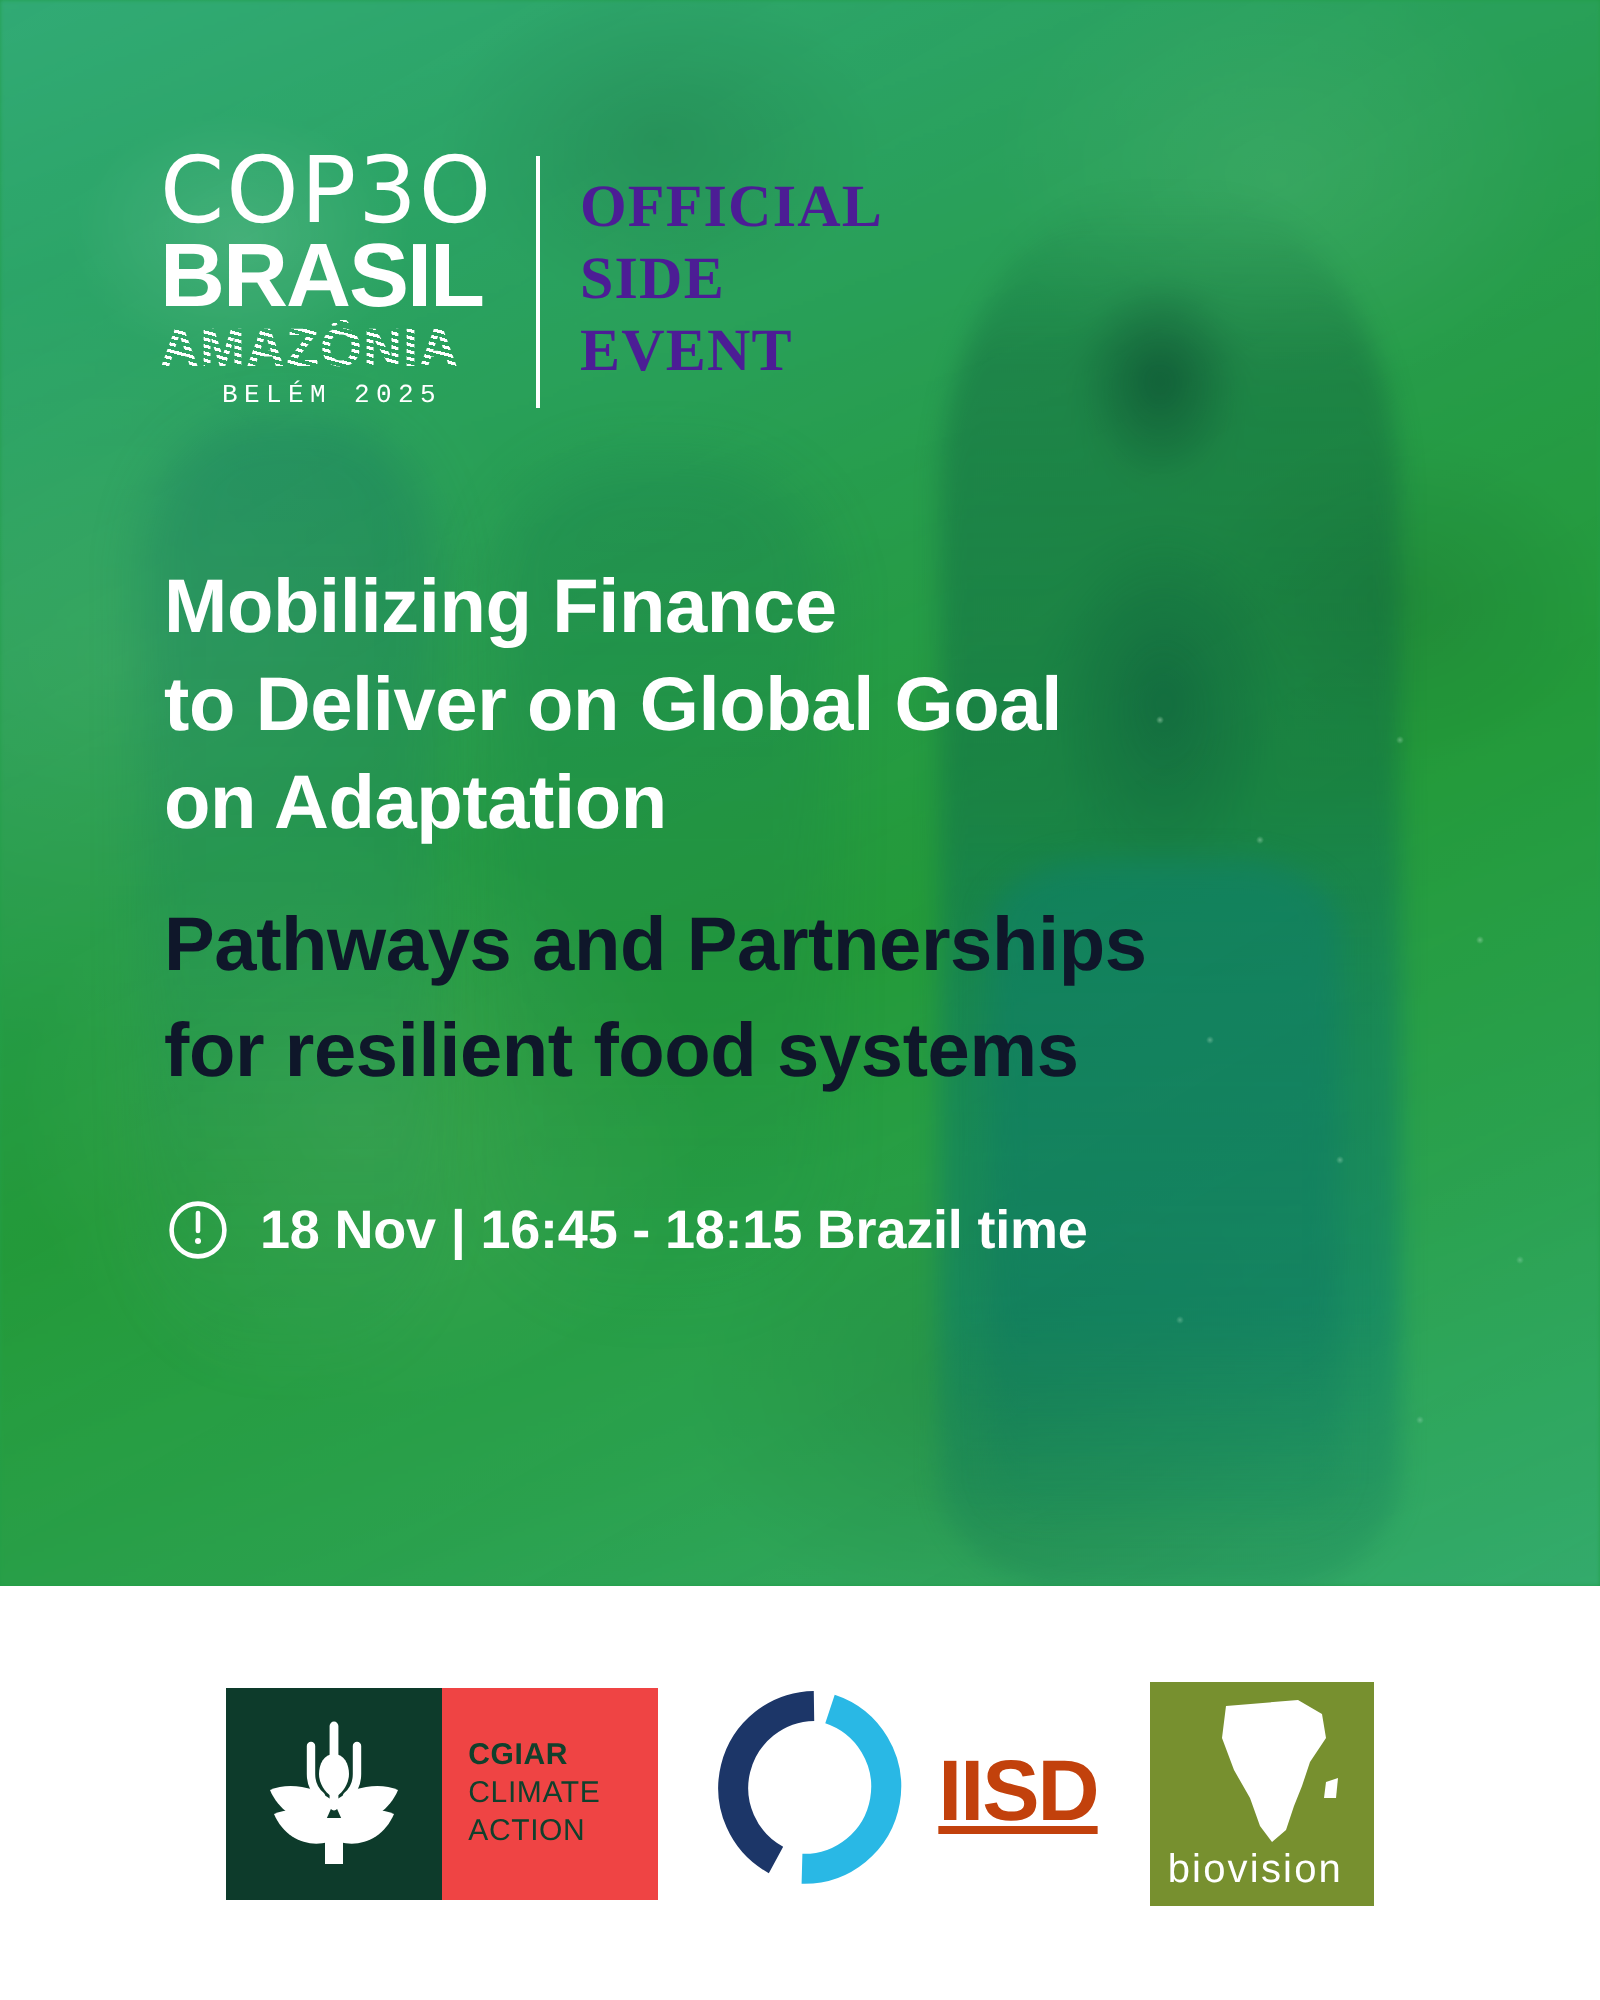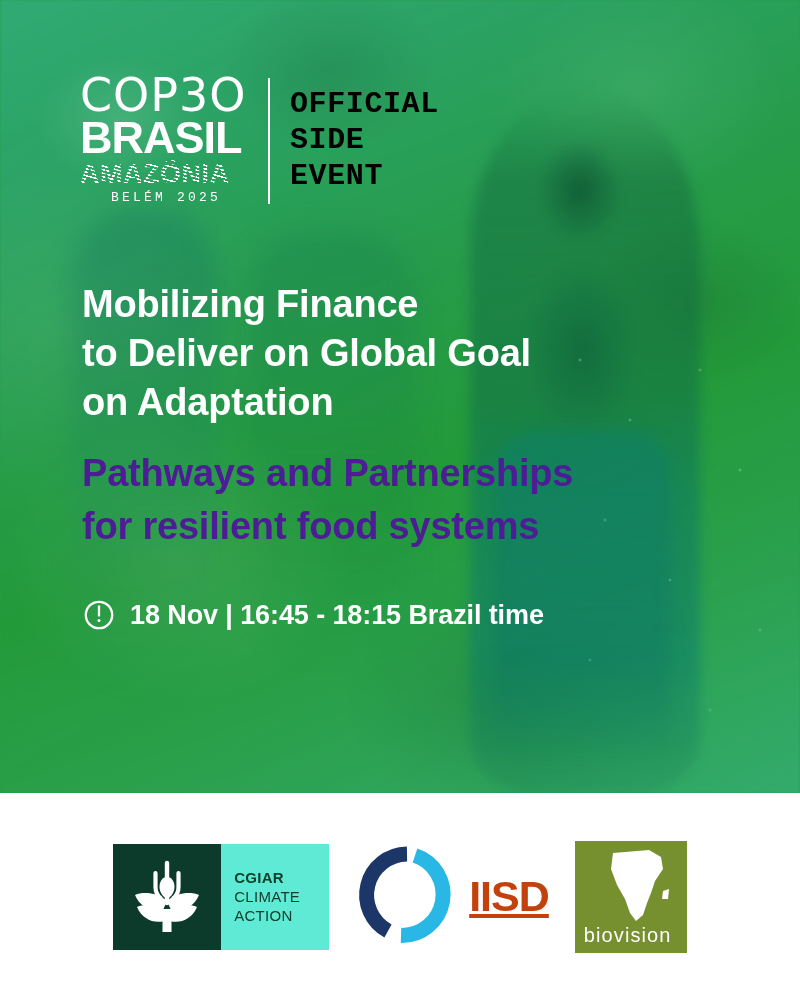--- a/index.html
+++ b/index.html
@@ -58,43 +58,43 @@
     font-family:"DejaVu Sans",sans-serif;}
   .brasil{display:block;font-size:45px;line-height:44px;font-weight:bold;color:#fff;letter-spacing:-1px;
     font-family:"Liberation Sans",sans-serif;}
   .amaz{display:block;font-size:27px;line-height:29px;font-weight:bold;letter-spacing:.5px;
     color:transparent;-webkit-background-clip:text;background-clip:text;
     background-image:repeating-linear-gradient(15deg,#ffffff 0 1.6px,rgba(255,255,255,0) 1.6px 3.4px);
     font-family:"Liberation Sans",sans-serif;}
   .belem{display:block;font-size:13px;line-height:17px;letter-spacing:3.2px;color:#fff;text-align:center;
     width:172px;font-family:Liberation Mono, monospace;}
   .divider{width:2px;align-self:stretch;background:#fff;margin:4px 0 0 8px;height:126px;}
-  .official{margin-left:20px;color:#000000;font-weight:bold;font-size:30px;line-height:36px;letter-spacing:.6px;
-    font-family:Liberation Mono, monospace;}
+  .official{margin-left:20px;color:#4c1d95;font-weight:bold;font-size:30px;line-height:36px;letter-spacing:.6px;
+    font-family:Liberation Serif, serif;}
   .official span{display:block;}
 
   
   .title{position:absolute;left:82px;top:252px;width:660px;margin-top:28px;}
   .title .l{display:block;font-weight:bold;font-size:38px;line-height:49px;color:#ffffff;letter-spacing:-.2px;}
   .subtitle{position:absolute;left:82px;top:447px;width:680px;}
-  .subtitle .l{display:block;font-weight:bold;font-size:38px;line-height:53px;color:#4c1d95;letter-spacing:-.2px;}
+  .subtitle .l{display:block;font-weight:bold;font-size:38px;line-height:53px;color:#0f172a;letter-spacing:-.2px;}
 
   
   .meta{position:absolute;left:82px;top:596px;}
   .row{display:flex;align-items:center;margin-bottom:14px;}
   .row .ico{width:34px;height:38px;flex:0 0 34px;margin-right:14px;display:flex;align-items:center;justify-content:center;}
   .row .txt{color:#fff;font-weight:bold;font-size:27px;line-height:32px;letter-spacing:-.1px;}
 
   
   .footer{position:absolute;left:0;top:793px;width:800px;height:207px;background:#fff;
     display:flex;align-items:center;justify-content:center;}
   .logos{display:flex;align-items:center;gap:22px;}
   .cgiar{display:flex;align-items:stretch;}
   .cgiar-mark{width:108px;height:106px;background:#0d3b2b;display:flex;align-items:center;justify-content:center;}
-  .cgiar-txt{width:108px;height:106px;background:#5eead4;display:flex;flex-direction:column;
+  .cgiar-txt{width:108px;height:106px;background:#ef4444;display:flex;flex-direction:column;
     align-items:flex-start;justify-content:center;padding-left:13px;box-sizing:border-box;}
   .cgiar-txt span{color:#10402c;font-size:15px;line-height:19px;letter-spacing:.3px;
     font-family:"Liberation Sans",sans-serif;}
   .cgiar-txt span.b{font-weight:bold;}
   .iisd{display:flex;align-items:center;gap:10px;margin:0 4px;}
   .iisd-word{font-size:43px;font-weight:bold;color:#c2410c;letter-spacing:-1px;line-height:63px;
     font-family:"Liberation Sans",sans-serif;text-decoration:underline;}
   .bio{width:112px;height:112px;background:#77902f;position:relative;}
   .bio-word{position:absolute;left:9px;bottom:6px;color:#fff;font-size:20px;letter-spacing:1.1px;
     font-family:"Liberation Sans",sans-serif;}

